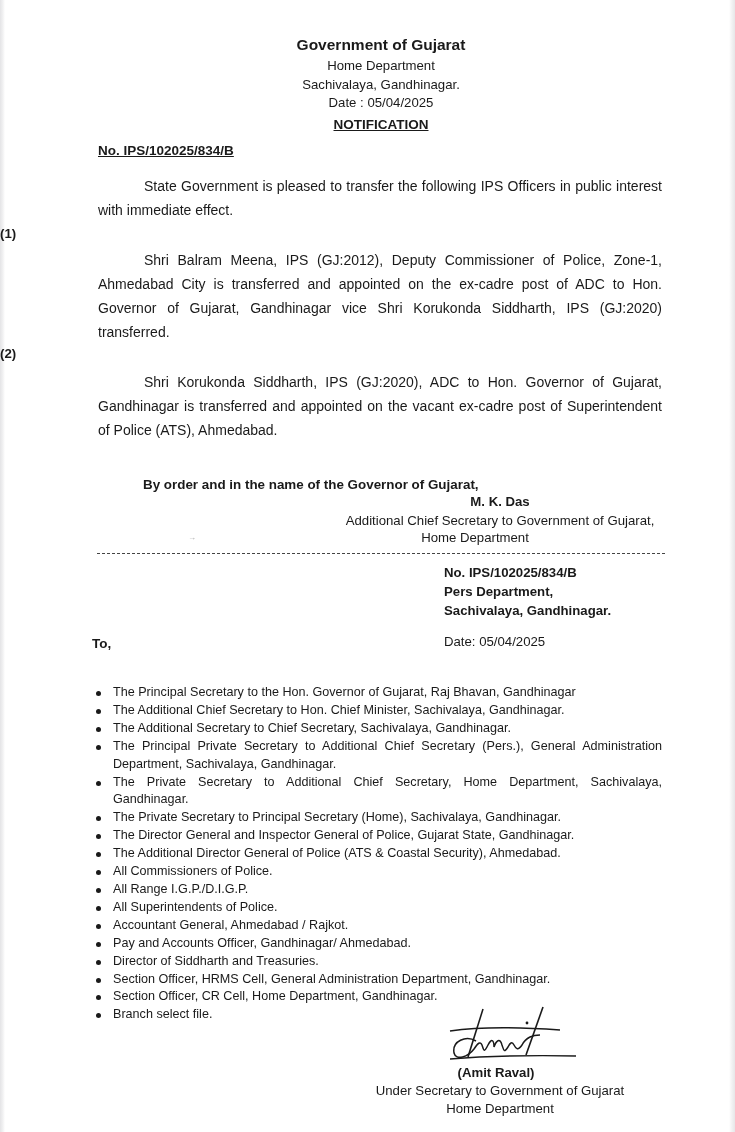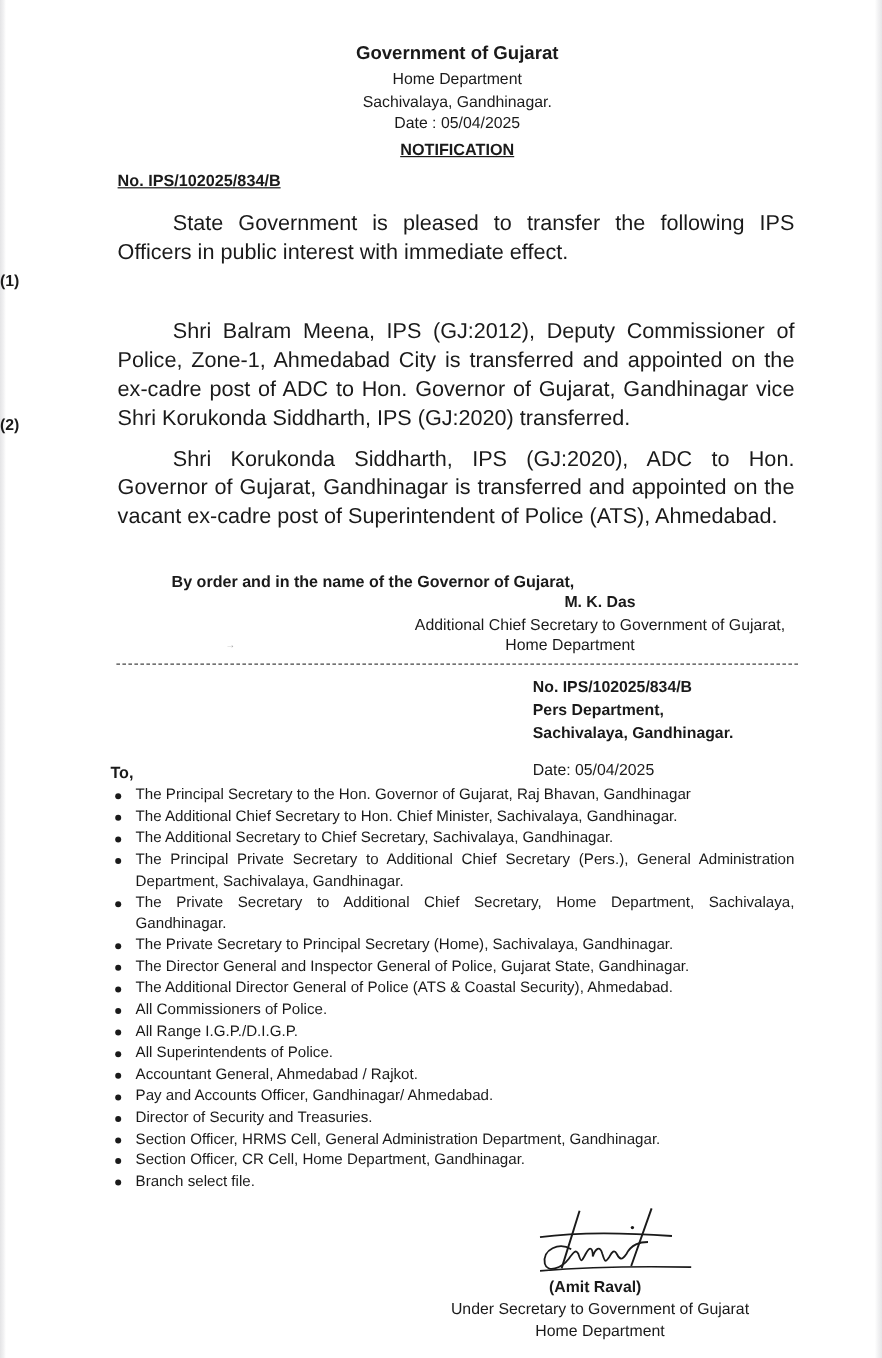--- a/index.html
+++ b/index.html
@@ -12,33 +12,33 @@
   .edge-left { position: absolute; left: 0; top: 0; width: 5px; height: 1132px;
     background: linear-gradient(to right, #e4e4e6, #f2f2f3 60%, #ffffff); }
   .edge-right { position: absolute; right: 0; top: 0; width: 6px; height: 1132px;
     background: linear-gradient(to left, #e6e6e8, #f4f4f5 60%, #ffffff); }
   .abs { position: absolute; white-space: nowrap; }
   .center { text-align: center; }
   .gov-title { left: 0; width: 762px; top: 36px; font-size: 15.5px; font-weight: bold; }
   .hdr-line { left: 0; width: 762px; font-size: 13.2px; }
   .notif { left: 0; width: 762px; top: 117px; font-size: 13.5px; font-weight: bold; text-decoration: underline; }
   .refno { left: 98px; top: 143px; font-size: 13.5px; font-weight: bold; text-decoration: underline; }
-  .para { position: absolute; left: 98px; width: 564px; font-size: 18px; line-height: 24px; text-align: justify; text-align-last: left; }
+  .para { position: absolute; left: 98px; width: 564px; font-size: 14px; line-height: 24px; text-align: justify; text-align-last: left; }
   .para .indent { display: inline-block; width: 46px; }
   .num { left: 0; width: 762px; font-size: 13.2px; font-weight: bold; }
   .byorder { left: 143px; top: 455px; font-size: 13.4px; font-weight: bold; margin-top: 22px; }
   .sig1-name { left: 0; width: 1000px; top: 494px; font-size: 13.2px; font-weight: bold; text-align: center; }
   .sig1-line { font-size: 13.2px; text-align: center; }
   .dashes { position: absolute; left: 97px; width: 568px; top: 553px; height: 0;
     border-top: 1.4px dashed #444; }
   .stray { left: 188px; top: 533px; font-size: 8px; color: #aaa; }
   .copy-block { left: 444px; font-size: 13.2px; }
   .copy-block.b { font-weight: bold; }
   .to { left: 92px; top: 636px; font-size: 13.5px; font-weight: bold; }
-  .dist { position: absolute; left: 92px; top: 654px; width: 570px; margin: 0; padding: 0; list-style: none; }
+  .dist { position: absolute; left: 92px; top: 684px; width: 570px; margin: 0; padding: 0; list-style: none; }
   .dist li { position: relative; padding-left: 21px; font-size: 12.6px; line-height: 17.9px; text-align: justify; text-align-last: left; }
   .dist li .bullet { position: absolute; left: 4px; top: 7px; width: 5px; height: 5px; border-radius: 50%; background: #1a1a1a; }
   .signature { position: absolute; left: 448px; top: 1005px; width: 130px; height: 60px; }
   .sig2 { left: 0; width: 1000px; text-align: center; font-size: 13.2px; }
 </style>
 </head>
 <body>
 
 <div class="edge-left"></div>
 <div class="edge-right"></div>
@@ -47,21 +47,21 @@
 <div class="abs center hdr-line" style="top:58px">Home Department</div>
 <div class="abs center hdr-line" style="top:77px">Sachivalaya, Gandhinagar.</div>
 <div class="abs center hdr-line" style="top:95px">Date : 05/04/2025</div>
 <div class="abs center notif">NOTIFICATION</div>
 
 <div class="abs refno">No. IPS/102025/834/B</div>
 
 <div class="para" style="top:174px"><span class="indent"></span><span>State Government is pleased to transfer the following IPS Officers in public interest with immediate effect.</span></div>
 
 <div class="abs num" style="top:226px">(1)</div>
-<div class="para" style="top:264px"><span class="indent"></span><span>Shri Balram Meena, IPS (GJ:2012), Deputy Commissioner of Police, Zone-1, Ahmedabad City is transferred and appointed on the ex-cadre post of ADC to Hon. Governor of Gujarat, Gandhinagar vice Shri Korukonda Siddharth, IPS (GJ:2020) transferred.</span></div>
+<div class="para" style="top:248px"><span class="indent"></span><span>Shri Balram Meena, IPS (GJ:2012), Deputy Commissioner of Police, Zone-1, Ahmedabad City is transferred and appointed on the ex-cadre post of ADC to Hon. Governor of Gujarat, Gandhinagar vice Shri Korukonda Siddharth, IPS (GJ:2020) transferred.</span></div>
 
 <div class="abs num" style="top:346px">(2)</div>
 <div class="para" style="top:370px"><span class="indent"></span><span>Shri Korukonda Siddharth, IPS (GJ:2020), ADC to Hon. Governor of Gujarat, Gandhinagar is transferred and appointed on the vacant ex-cadre post of Superintendent of Police (ATS), Ahmedabad.</span></div>
 
 <div class="abs byorder">By order and in the name of the Governor of Gujarat,</div>
 
 <div class="abs sig1-name">M. K. Das</div>
 <div class="abs sig1-line" style="left:0; width:1000px; top:513px">Additional Chief Secretary to Government of Gujarat,</div>
 <div class="abs sig1-line" style="left:0; width:950px; top:530px">Home Department</div>
 
@@ -81,21 +81,21 @@
     <li><span class="bullet"></span><span>The Principal Private Secretary to Additional Chief Secretary (Pers.), General Administration Department, Sachivalaya, Gandhinagar.</span></li>
     <li><span class="bullet"></span><span>The Private Secretary to Additional Chief Secretary, Home Department, Sachivalaya, Gandhinagar.</span></li>
     <li><span class="bullet"></span><span>The Private Secretary to Principal Secretary (Home), Sachivalaya, Gandhinagar.</span></li>
     <li><span class="bullet"></span><span>The Director General and Inspector General of Police, Gujarat State, Gandhinagar.</span></li>
     <li><span class="bullet"></span><span>The Additional Director General of Police (ATS &amp; Coastal Security), Ahmedabad.</span></li>
     <li><span class="bullet"></span><span>All Commissioners of Police.</span></li>
     <li><span class="bullet"></span><span>All Range I.G.P./D.I.G.P.</span></li>
     <li><span class="bullet"></span><span>All Superintendents of Police.</span></li>
     <li><span class="bullet"></span><span>Accountant General, Ahmedabad / Rajkot.</span></li>
     <li><span class="bullet"></span><span>Pay and Accounts Officer, Gandhinagar/ Ahmedabad.</span></li>
-    <li><span class="bullet"></span><span>Director of Security and Treasuries.</span></li>
+    <li><span class="bullet"></span><span>Director of Siddharth and Treasuries.</span></li>
     <li><span class="bullet"></span><span>Section Officer, HRMS Cell, General Administration Department, Gandhinagar.</span></li>
     <li><span class="bullet"></span><span>Section Officer, CR Cell, Home Department, Gandhinagar.</span></li>
     <li><span class="bullet"></span><span>Branch select file.</span></li>
   </ul>
 
 <svg class="signature" viewBox="0 0 130 60">
   <path d="M35 4 L20 52" stroke="#1a1a1a" stroke-width="1.6" fill="none"></path>
   <path d="M95 2 L78 50" stroke="#1a1a1a" stroke-width="1.6" fill="none"></path>
   <path d="M2 26 C30 22, 70 22, 112 25" stroke="#1a1a1a" stroke-width="1.5" fill="none"></path>
   <path d="M28 36 C18 30, 4 36, 6 48 C8 56, 20 52, 26 44 C30 38, 32 36, 34 40 C36 46, 36 48, 40 40 C44 32, 46 36, 46 42 C48 36, 52 32, 54 40 C56 46, 56 48, 60 42 C62 38, 64 36, 66 40 C68 44, 70 46, 74 40 C76 36, 78 34, 82 32 C86 30, 90 30, 92 30" stroke="#1a1a1a" stroke-width="1.5" fill="none"></path>

